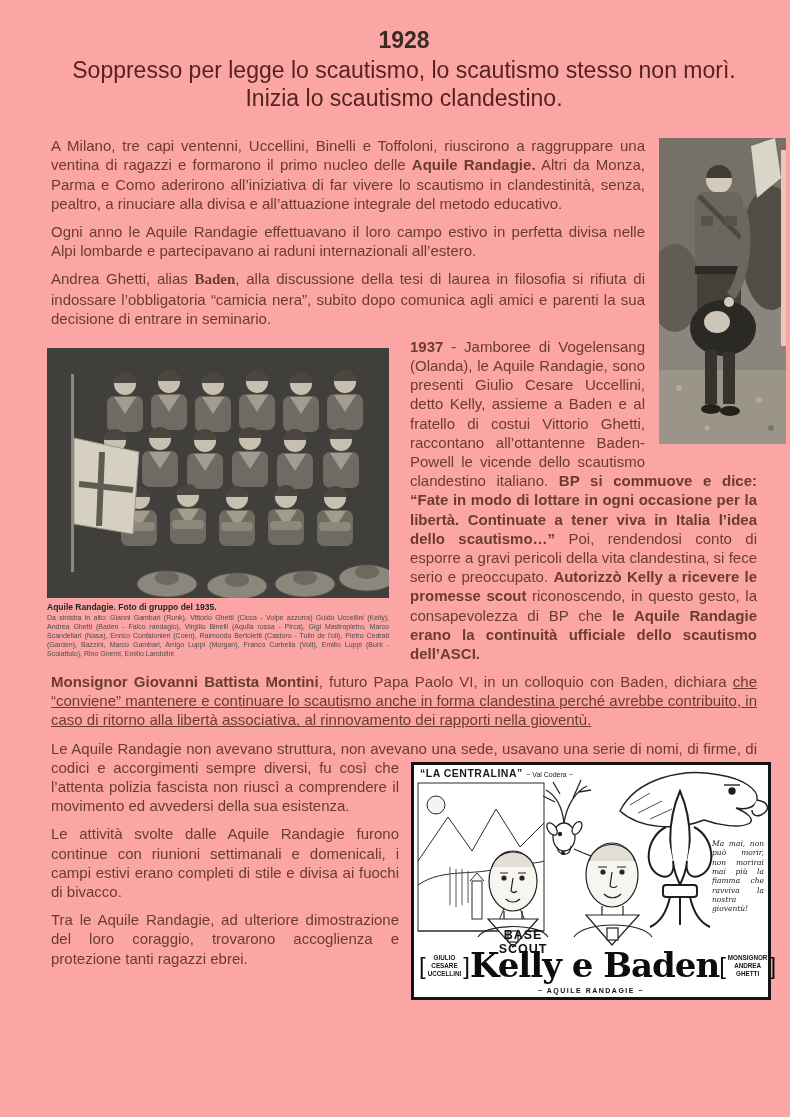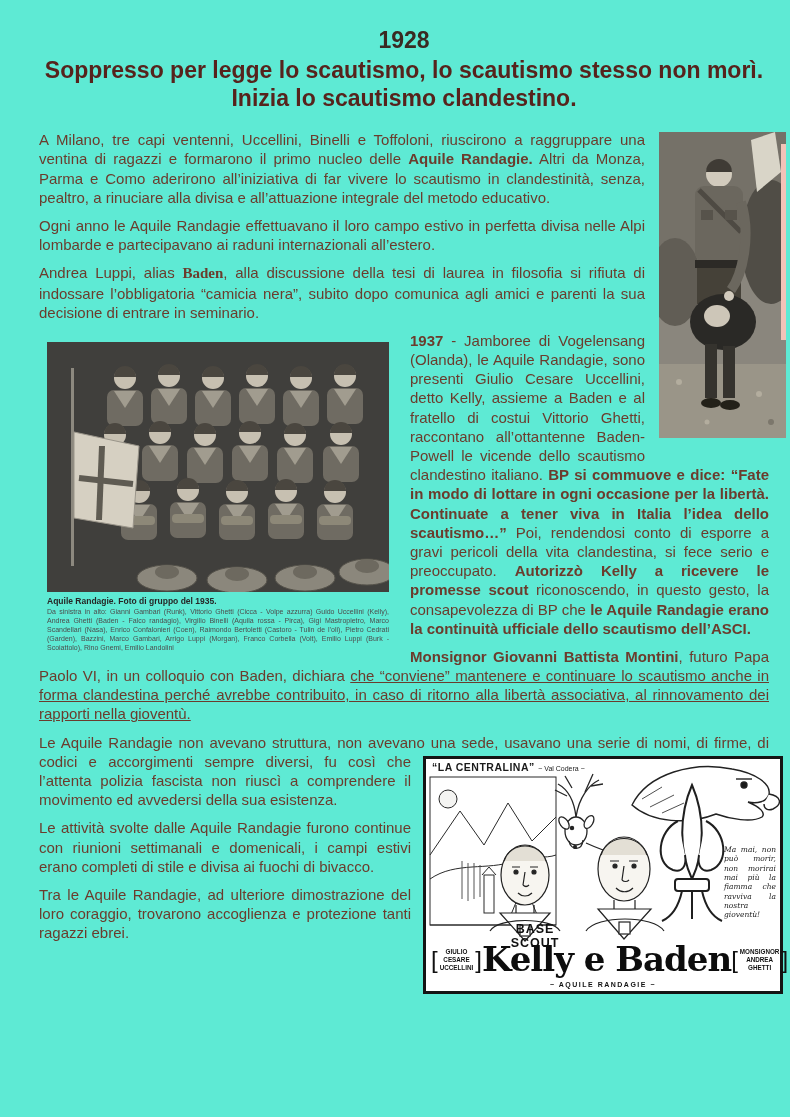--- a/index.html
+++ b/index.html
@@ -1,38 +1,38 @@
 <!DOCTYPE html>
 <html lang="it"><head>
 <meta charset="utf-8">
 <style>
   html,body{margin:0;padding:0;background:#fff;}
-  .page{position:relative;width:790px;height:1117px;background:#5eead4;overflow:hidden;
+  .page{position:relative;width:790px;height:1117px;background:#fca5a5;overflow:hidden;
         font-family:"Liberation Sans",sans-serif;}
   .content{padding:0 20px 0 38px;}
   h1.year{ text-align:center;font-size:23px;font-weight:bold;color:#3a2a22;margin:27px 0 0;}
-  h2.head{ text-align:center;font-size:23px;font-weight:bold;color:#56231c;line-height:1.2;margin:3px 0 18px;}
+  h2.head{ text-align:center;font-size:23px;font-weight:normal;color:#56231c;line-height:1.2;margin:3px 0 24px;}
   p.body, .bseg{color:#6b3c2d;font-size:15px;line-height:1.28;text-align:justify;}
-  p.body{margin:0 1px 9px;}
+  p.body{margin:0 13px 9px;}
   .clearit{clear:both;}
   
   .photo-right{float:right;width:127px;height:306px;margin:2px -16px 10px 14px;}
   .photo-right svg{display:block;}
   
   figure.group{float:left;width:342px;margin:2px 12px 2px 0;padding:9px;}
   figure.group svg{display:block;}
   .cap-title{font-size:8.5px;font-weight:bold;color:#262626;margin-top:4px;font-family:"Liberation Sans",sans-serif;}
   .cap-body{font-size:7px;line-height:1.3;color:#4c4c4c;text-align:justify;margin-top:1px;}
   
   .cartoon-float{float:right;width:360px;height:238px;margin:4px -14px 4px 12px;position:relative;display:block;}
   .cartoon{position:absolute;inset:0;background:#fff;border:3px solid #141414;box-sizing:border-box;}
   .cartoon svg{position:absolute;left:0;top:0;}
   .ct-header{position:absolute;left:6px;top:2px;font-size:10.5px;font-weight:bold;color:#1a1a1a;letter-spacing:.5px;}
   .ct-header .suffix{font-size:7px;font-weight:normal;letter-spacing:0;}
-  .ct-blurb{position:absolute;right:4px;top:86px;width:52px;font-family:"DejaVu Serif",serif;
+  .ct-blurb{position:absolute;right:4px;top:74px;width:52px;font-family:"DejaVu Serif",serif;
             font-style:italic;font-size:7.5px;line-height:1.25;color:#222;}
   .ct-base{position:absolute;left:76px;top:164px;width:66px;text-align:center;font-weight:bold;
            font-size:12.5px;line-height:1.1;color:#111;letter-spacing:1px;}
   .ct-bottom{position:absolute;left:5px;right:5px;bottom:9px;display:flex;align-items:center;justify-content:space-between;}
   .ct-bracket{font-size:24px;font-weight:400;color:#111;line-height:1;}
   .ct-small{font-size:6.3px;font-weight:bold;color:#111;text-align:center;line-height:1.25;text-transform:uppercase;}
   .ct-title{font-family:"DejaVu Serif",serif;font-weight:bold;font-size:34px;
             color:#0d0d0d;letter-spacing:-1px;white-space:nowrap;}
   .ct-sub{position:absolute;left:50%;transform:translateX(-50%);bottom:1px;font-size:7px;color:#111;
           letter-spacing:1.5px;font-weight:bold;}
@@ -76,21 +76,21 @@
         <rect x="46" y="212" width="12" height="54" fill="#35332e"></rect>
         <rect x="64" y="214" width="12" height="52" fill="#35332e"></rect>
         <ellipse cx="52" cy="271" rx="10" ry="5" fill="#232119"></ellipse>
         <ellipse cx="71" cy="273" rx="10" ry="5" fill="#232119"></ellipse>
         <rect x="122" y="12" width="5" height="196" fill="#f3c3b8"></rect>
       </svg>
     </span>
 
     <p class="body"><span>A Milano, tre capi ventenni, Uccellini, Binelli e Toffoloni, riuscirono a raggruppare una ventina di ragazzi e formarono il primo nucleo delle </span><span style="font-weight: bold;">Aquile Randagie.</span><span> Altri da Monza, Parma e Como aderirono all’iniziativa di far vivere lo scautismo in clandestinità, senza, pealtro, a rinuciare alla divisa e all’attuazione integrale del metodo educativo.</span></p>
     <p class="body"><span>Ogni anno le Aquile Randagie effettuavano il loro campo estivo in perfetta divisa nelle Alpi lombarde e partecipavano ai raduni internazionali all’estero.</span></p>
-    <p class="body"><span>Andrea Luppi, alias </span><span style="font-weight: bold; font-family: Liberation Serif, serif;">Baden</span><span>, alla discussione della tesi di laurea in filosofia si rifiuta di indossare l’obbligatoria “camicia nera”, subito dopo comunica agli amici e parenti la sua decisione di entrare in seminario.</span></p>
+    <p class="body"><span>Andrea Ghetti, alias </span><span style="font-weight: bold; font-family: Liberation Serif, serif;">Baden</span><span>, alla discussione della tesi di laurea in filosofia si rifiuta di indossare l’obbligatoria “camicia nera”, subito dopo comunica agli amici e parenti la sua decisione di entrare in seminario.</span></p>
 
     <figure class="group">
       <svg viewBox="0 0 342 250" width="342" height="250">
         <defs>
           <g id="sct">
             <rect x="-18" y="8" width="36" height="36" rx="7" fill="#6f6b62"></rect>
             <polygon points="-11,9 11,9 0,26" fill="#a19c8f"></polygon>
             <circle cx="0" cy="-4" r="11" fill="#c7c0b1"></circle>
             <path d="M-11,-5 a11,11 0 0 1 22,0 z" fill="#4a463f"></path>
           </g>

